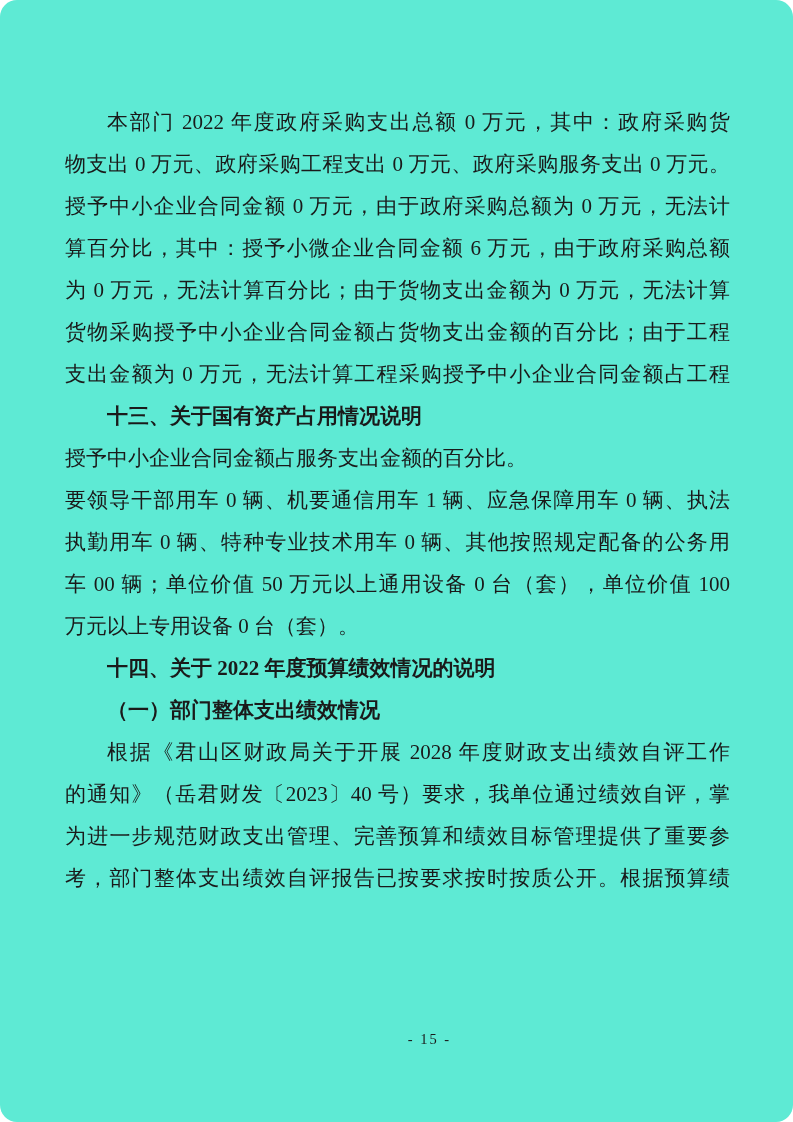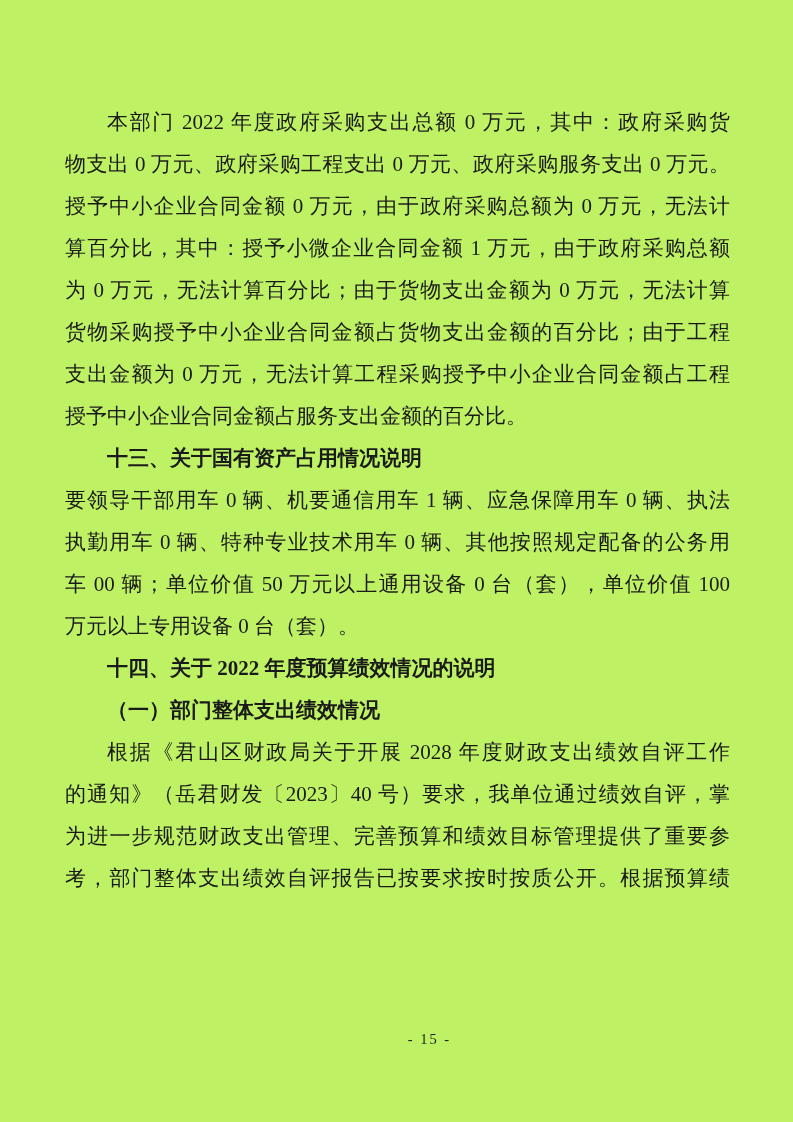--- a/index.html
+++ b/index.html
@@ -4,24 +4,25 @@
 <style>
   html, body {
     margin: 0;
     padding: 0;
     background: #ffffff;
   }
   .page {
     position: relative;
     width: 793px;
     height: 1122px;
-    background: #bef264;
+    background: #5eead4;
     font-family: "Liberation Serif", "DejaVu Serif", serif;
     color: #1a1a1a;
     overflow: hidden;
+    border-radius: 17px;
   }
   .content {
     position: absolute;
     left: 65px;
     top: 101px;
     width: 665px;
   }
   .line {
     height: 42px;
     line-height: 42px;
@@ -55,27 +56,27 @@
 </style>
 </head>
 <body>
 
 <div class="page">
   <div class="content">
 
     <div class="line j indent">本部门 2022 年度政府采购支出总额 0 万元，其中：政府采购货</div>
     <div class="line j">物支出 0 万元、政府采购工程支出 0 万元、政府采购服务支出 0 万元。</div>
     <div class="line j">授予中小企业合同金额 0 万元，由于政府采购总额为 0 万元，无法计</div>
-    <div class="line j">算百分比，其中：授予小微企业合同金额 1 万元，由于政府采购总额</div>
+    <div class="line j">算百分比，其中：授予小微企业合同金额 6 万元，由于政府采购总额</div>
     <div class="line j">为 0 万元，无法计算百分比；由于货物支出金额为 0 万元，无法计算</div>
     <div class="line j">货物采购授予中小企业合同金额占货物支出金额的百分比；由于工程</div>
     <div class="line j">支出金额为 0 万元，无法计算工程采购授予中小企业合同金额占工程</div>
+    <div class="line heading indent">十三、关于国有资产占用情况说明</div>
+
     <div class="line">授予中小企业合同金额占服务支出金额的百分比。</div>
-
-    <div class="line heading indent">十三、关于国有资产占用情况说明</div>
 
     <div class="line j">要领导干部用车 0 辆、机要通信用车 1 辆、应急保障用车 0 辆、执法</div>
     <div class="line j">执勤用车 0 辆、特种专业技术用车 0 辆、其他按照规定配备的公务用</div>
     <div class="line j">车 00 辆；单位价值 50 万元以上通用设备 0 台（套），单位价值 100</div>
     <div class="line">万元以上专用设备 0 台（套）。</div>
 
     <div class="line heading indent">十四、关于 2022 年度预算绩效情况的说明</div>
 
     <div class="line heading indent">（一）部门整体支出绩效情况</div>
 

